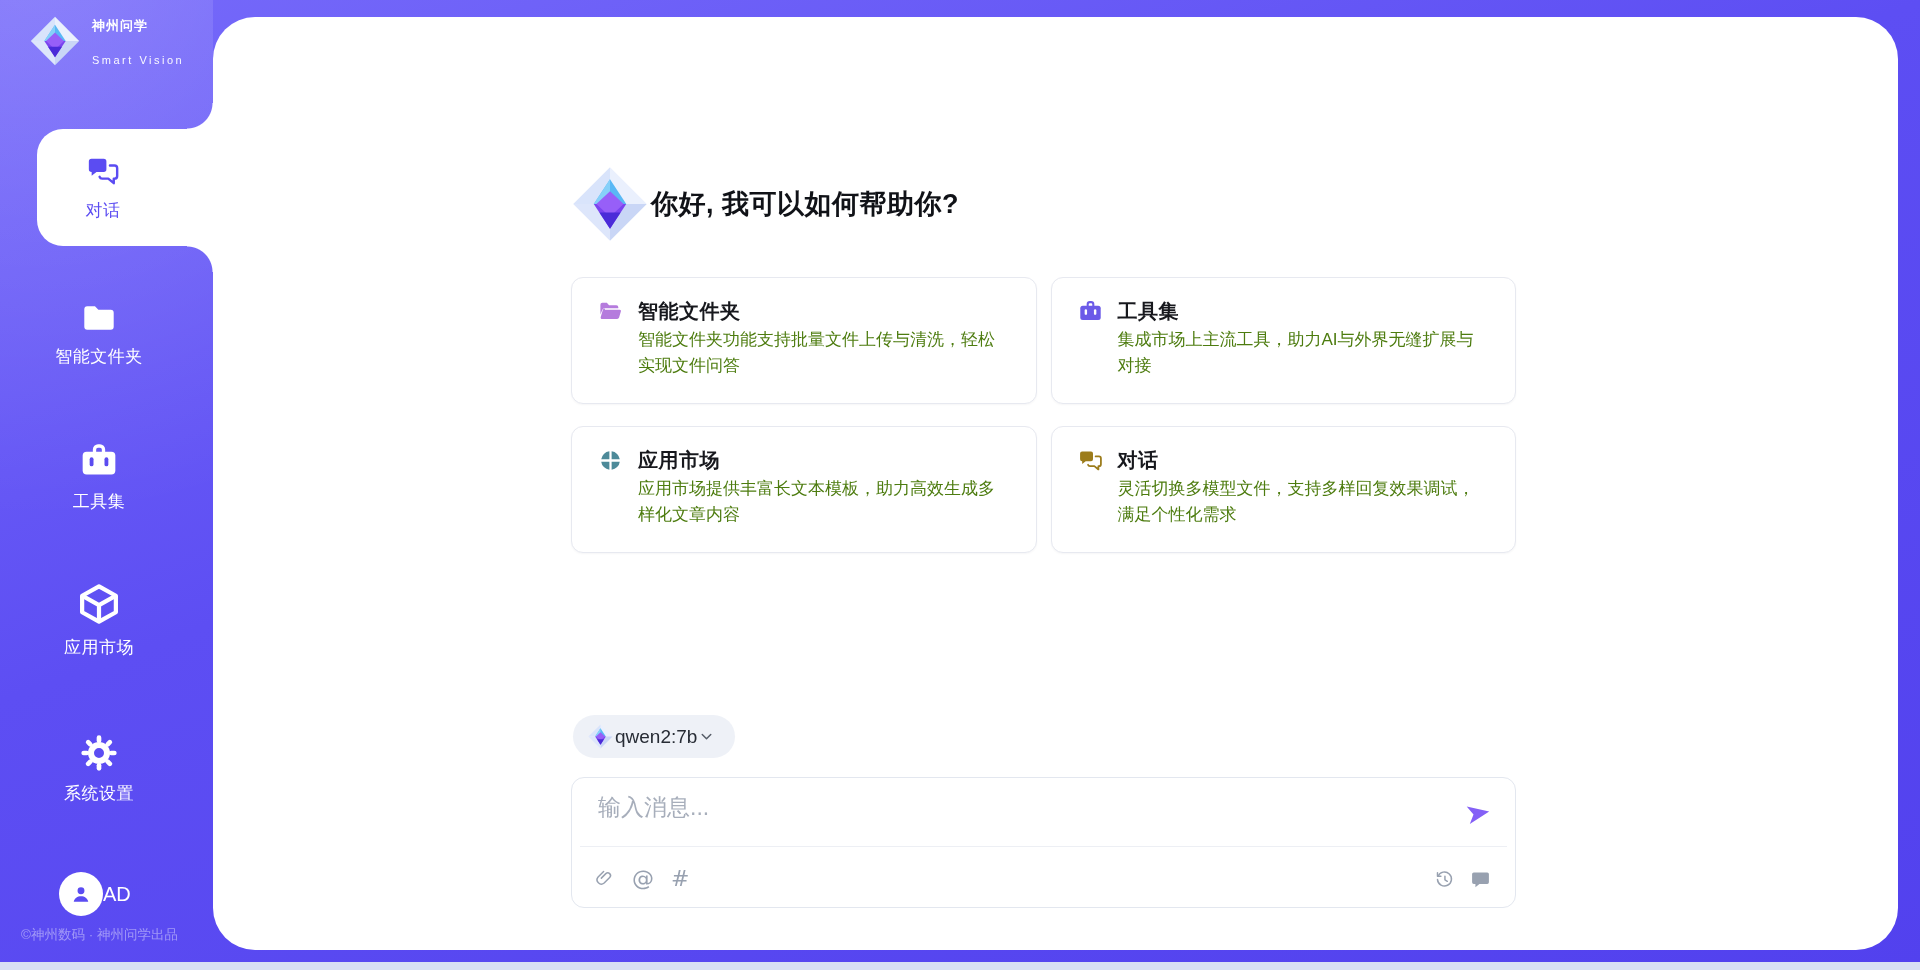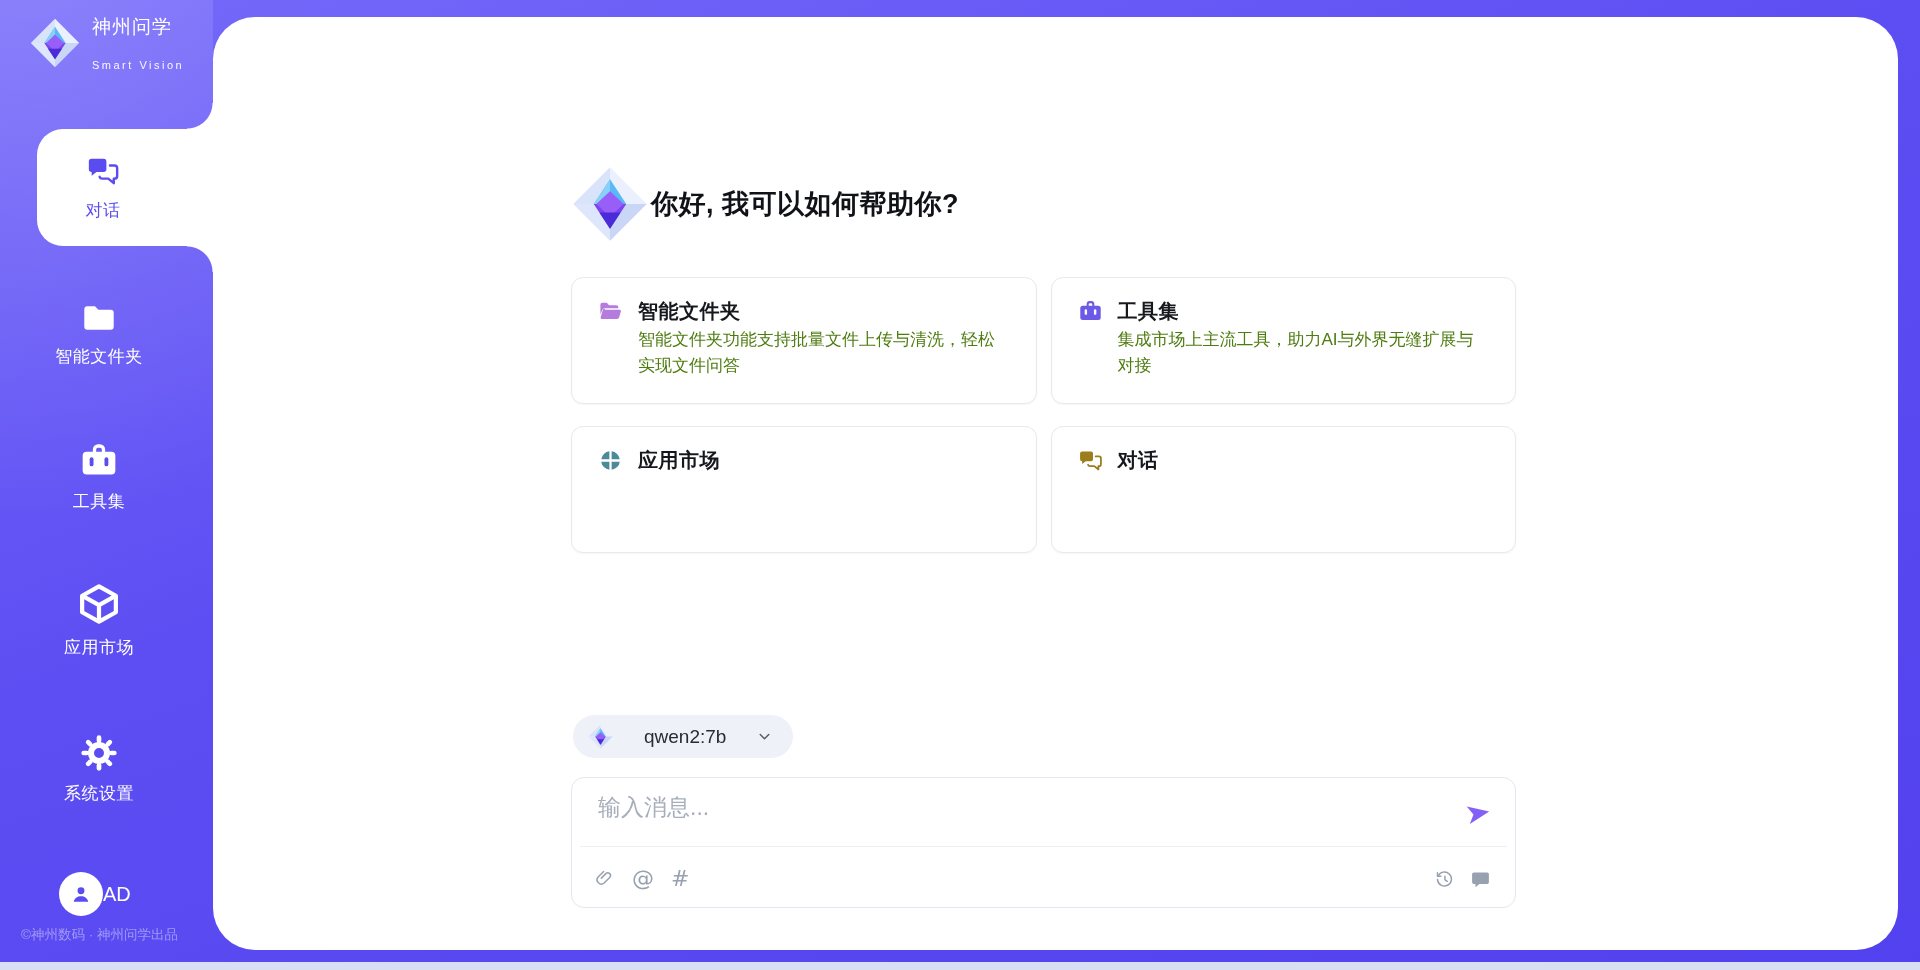--- a/index.html
+++ b/index.html
@@ -8,21 +8,21 @@
     width:1920px;height:970px;overflow:hidden;position:relative;
     background:linear-gradient(160deg,#766afa 0%,#5d4ef3 42%,#5241ee 100%);
     font-family:"Liberation Sans","DejaVu Sans",sans-serif;
   }
   
   .sidebar{position:absolute;left:0;top:0;width:213px;height:100%;z-index:3}
   .sidebar::before{content:"";position:absolute;inset:0;
     background:radial-gradient(circle at 15% -5%,rgba(255,255,255,.16),transparent 55%);pointer-events:none}
   .brand{position:absolute;left:28px;top:14px;display:flex;align-items:center;gap:10px;color:#fff}
   .brand .gem{width:54px;height:54px}
-  .brand-name{font-size:19px;font-weight:400;letter-spacing:1px}
+  .brand-name{font-size:13px;font-weight:700;letter-spacing:1px}
   .brand-sub{font-size:11px;letter-spacing:2.5px;margin-top:19px;opacity:.95}
   .tab{position:absolute;left:37px;width:176px;top:129px;height:117px;background:#fff;
     border-radius:26px 0 0 26px;cursor:pointer}
   .tab::before{content:"";position:absolute;right:0;top:-26px;width:26px;height:26px;
     background:radial-gradient(circle 26px at 0 0,rgba(0,0,0,0) 25px,#fff 26px)}
   .tab::after{content:"";position:absolute;right:0;bottom:-26px;width:26px;height:26px;
     background:radial-gradient(circle 26px at 0 100%,rgba(0,0,0,0) 25px,#fff 26px)}
   .tab-inner{width:132px;height:100%;display:flex;flex-direction:column;align-items:center;
     justify-content:center;gap:11px;color:#5b4cf2}
   .nav-label{font-size:17px;letter-spacing:.5px}
@@ -44,21 +44,21 @@
     grid-template-columns:1fr 1fr;column-gap:14px;row-gap:22px}
   .card{background:#fff;border:1px solid #e7e9f0;border-radius:12px;padding:20px 26px 22px;
     min-height:127px;box-sizing:border-box;box-shadow:0 1px 2px rgba(16,24,40,.04);cursor:pointer}
   .card-head{display:flex;align-items:center;gap:15px}
   .cicon{width:25px;height:25px;display:flex;flex:none}
   .cicon svg{width:100%;height:100%}
   .c1{color:#b57bdd}.c2{color:#6b5ae8;--icon-bg:#fff}.c3{color:#4d8a99}.c4{color:#9c7c1b}
   .ctitle{font-size:20px;font-weight:700;color:#17181d;letter-spacing:.5px}
   .cdesc{margin:2px 0 0 40px;font-size:17px;line-height:1.55;color:#4d7c0f}
   .model-pill{position:absolute;left:360px;top:698px;height:43px;display:inline-flex;align-items:center;
-    gap:30px;padding:0 20px 0 14px;background:#eef1f7;border-radius:22px;cursor:pointer}
+    gap:1px;padding:0 20px 0 14px;background:#eef1f7;border-radius:22px;cursor:pointer}
   .model-pill .gem{width:27px;height:27px}
   .pill-label{font-size:19px;color:#272c35}
   .chev{width:17px;height:17px;color:#565d68;display:flex}
   .composer{position:absolute;left:358px;top:760px;width:945px;height:131px;background:#fff;
     border:1.5px solid #e3e7ef;border-radius:13px;box-sizing:border-box}
   .msg{position:absolute;left:24px;top:12px;width:810px;height:48px;border:none;outline:none;resize:none;
     font-size:23px;color:#2a2f38;font-family:inherit;background:transparent}
   .msg::placeholder{color:#a7aebb}
   .send-btn{position:absolute;right:22px;top:21px;width:29px;height:29px;color:#8460f6;cursor:pointer;display:flex;border:none;background:none;padding:0}
   .send-btn svg{width:100%;height:100%}
@@ -252,31 +252,33 @@
 
     <div class="card">
       <div class="card-head">
         <span class="cicon c3">
             <svg class="ico">
               <use href="#sym-grid4"></use>
             </svg>
           </span>
         <span class="ctitle">应用市场</span>
       </div>
+      <p class="cdesc">应用市场提供丰富长文本模板，助力高效生成多样化文章内容</p>
     </div>
 
     <div class="card">
       <div class="card-head">
         <span class="cicon c4">
             <svg class="ico">
               <use href="#sym-chat"></use>
             </svg>
           </span>
         <span class="ctitle">对话</span>
       </div>
+      <p class="cdesc">灵活切换多模型文件，支持多样回复效果调试，满足个性化需求</p>
     </div>
   </div>
 
   <div class="model-pill">
     <svg class="gem ico">
         <use href="#sym-gem"></use>
       </svg>
     <span class="pill-label">qwen2:7b</span>
     <span class="chev">
         <svg class="ico" width="17" height="17">

